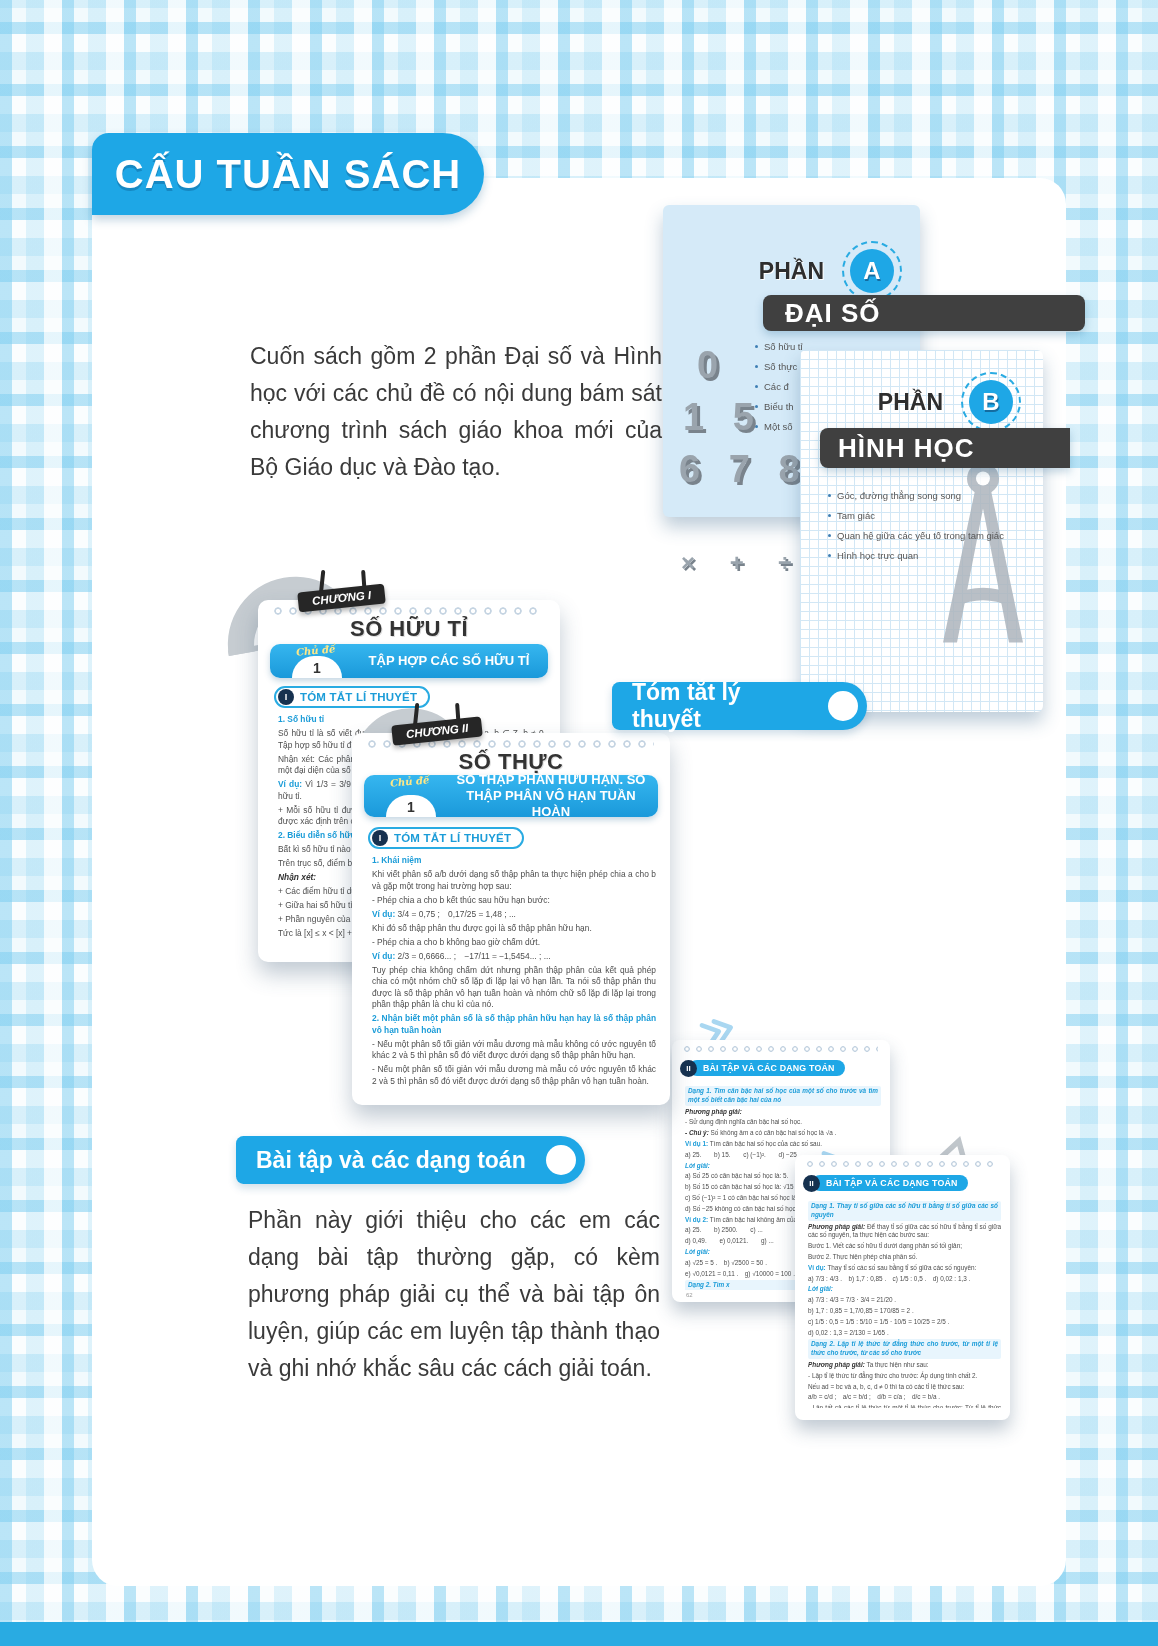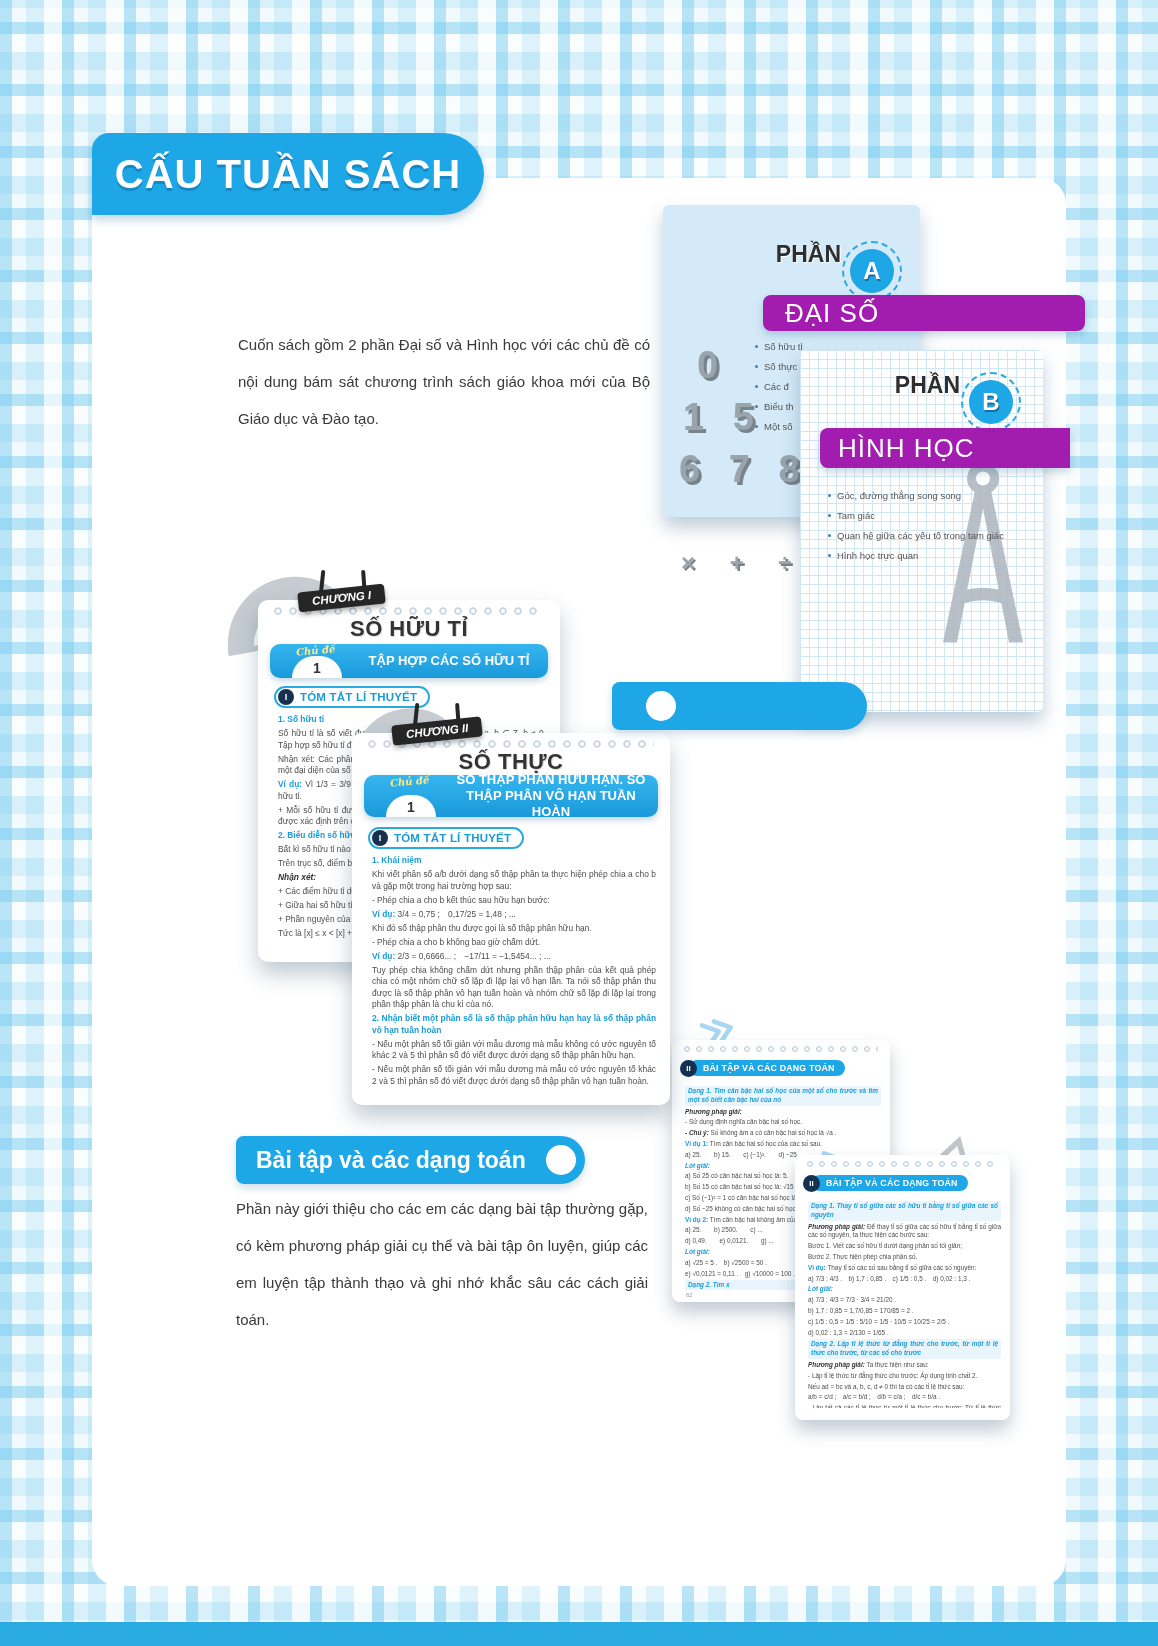--- a/index.html
+++ b/index.html
@@ -10,45 +10,45 @@
       repeating-linear-gradient(90deg, rgba(124,205,240,.50) 0 12px, rgba(255,255,255,0) 12px 26px, rgba(124,205,240,.22) 26px 44px, rgba(255,255,255,.65) 44px 62px),
       repeating-linear-gradient(0deg, rgba(124,205,240,.50) 0 12px, rgba(255,255,255,0) 12px 26px, rgba(124,205,240,.22) 26px 44px, rgba(255,255,255,.65) 44px 62px);}
   .panel{position:absolute;left:92px;top:178px;width:974px;height:1408px;background:#fff;border-radius:26px;z-index:1;}
   .bottom-band{position:absolute;left:0;right:0;bottom:0;height:24px;background:#29abe2;z-index:1;}
 
   .banner{position:absolute;left:92px;top:133px;width:392px;height:82px;background:#1ea7e6;
     border-radius:18px 44px 44px 0;display:flex;align-items:center;justify-content:center;z-index:8;
     box-shadow:0 5px 10px rgba(20,90,140,.25);}
   .banner span{color:#fff;font-size:40px;font-weight:800;letter-spacing:1px;text-shadow:0 3px 0 rgba(10,80,130,.35);}
 
-  .bodytext{position:absolute;color:#3a3a3a;font-size:15px;line-height:37px;text-align:justify;z-index:6;margin:0;}
+  .bodytext{position:absolute;color:#3a3a3a;font-size:23px;line-height:37px;text-align:justify;z-index:6;margin:12px;}
   .intro{left:238px;top:326px;width:412px;}
   .para-theory{left:612px;top:746px;width:424px;}
   .para-ex{left:236px;top:1190px;width:412px;}
 
   
   .secpill{position:absolute;height:48px;background:#1ea7e6;border-radius:8px 26px 26px 8px;display:flex;align-items:center;justify-content:space-between;padding:0 9px 0 20px;z-index:6;box-shadow:0 4px 8px rgba(20,90,140,.2);}
   .secpill .lbl{color:#fff;font-size:23px;font-weight:800;}
   .pillc{width:30px;height:30px;border-radius:50%;background:#fff;margin-left:14px;}
   .pill-theory{left:612px;top:682px;width:226px;}
   .pill-ex{left:236px;top:1136px;width:320px;}
 
   
   .cover{position:absolute;border-radius:6px;box-shadow:0 10px 18px rgba(40,90,130,.30);}
   .cover-a{left:663px;top:205px;width:257px;height:312px;background:#d5eaf8;z-index:2;}
   .cover-b{left:800px;top:350px;width:243px;height:362px;background:#fff;z-index:3;
     background-image:linear-gradient(#d2e7f5 1px,transparent 1px),linear-gradient(90deg,#d2e7f5 1px,transparent 1px);
     background-size:9px 9px;}
-  .part-row{position:absolute;display:flex;gap:1px;}
+  .part-row{position:absolute;display:flex;align-items:center;gap:18px;}
   .cover-a .part-row{top:36px;right:18px;}
   .cover-b .part-row{top:22px;right:22px;}
   .part-label{font-size:23px;font-weight:800;color:#2e2e2e;text-shadow:1px 1px 0 #fff;}
   .part-circle{width:56px;height:56px;border:2px dashed #29abe2;border-radius:50%;display:flex;align-items:center;justify-content:center;background:transparent;}
   .part-circle .inner{width:44px;height:44px;border-radius:50%;background:#1ea7e6;display:flex;align-items:center;justify-content:center;color:#fff;font-size:24px;font-weight:800;text-shadow:1px 2px 0 rgba(10,50,90,.5);}
-  .cover-banner{position:absolute;background:#a21caf;color:#fff;font-weight:400;display:flex;align-items:center;box-shadow:0 4px 8px rgba(20,90,140,.25);}
+  .cover-banner{position:absolute;background:#404040;color:#fff;font-weight:700;display:flex;align-items:center;box-shadow:0 4px 8px rgba(20,90,140,.25);}
   .cover-a .cover-banner{left:100px;top:90px;width:300px;height:36px;border-radius:8px;padding-left:22px;font-size:26px;letter-spacing:1px;}
   .cover-b .cover-banner{left:20px;top:78px;width:232px;height:40px;border-radius:8px 0 0 8px;padding-left:18px;font-size:26px;letter-spacing:1px;}
   .digits{position:absolute;left:16px;top:134px;color:#9aa4ad;z-index:1;}
   .digits .li{font-size:38px;line-height:52px;font-weight:800;letter-spacing:9px;text-shadow:3px 3px 0 #79838c;}
   .digits .li:nth-child(1){padding-left:18px;}
   .digits .li:nth-child(2){padding-left:4px;}
   .symbols{position:absolute;left:18px;top:344px;font-size:24px;font-weight:800;letter-spacing:14px;color:#9aa4ad;text-shadow:2px 2px 0 #79838c;}
   .cbullets{position:absolute;font-size:9.5px;color:#555;}
   .cover-a .cbullets{left:92px;top:136px;width:150px;}
   .cover-b .cbullets{left:28px;top:140px;width:195px;}
@@ -242,20 +242,21 @@
         <div class="ln s-p">- Phép chia a cho b không bao giờ chấm dứt.</div>
         <div class="ln s-v"><b class="lead">Ví dụ:</b> 2/3 = 0,6666... ; −17/11 = −1,5454... ; ...</div>
         <div class="ln s-p">Tuy phép chia không chấm dứt nhưng phần thập phân của kết quả phép chia có một nhóm chữ số lặp đi lặp lại vô hạn lần. Ta nói số thập phân thu được là số thập phân vô hạn tuần hoàn và nhóm chữ số lặp đi lặp lại trong phần thập phân là chu kì của nó.</div>
         <div class="ln s-h">2. Nhận biết một phân số là số thập phân hữu hạn hay là số thập phân vô hạn tuần hoàn</div>
         <div class="ln s-p">- Nếu một phân số tối giản với mẫu dương mà mẫu không có ước nguyên tố khác 2 và 5 thì phân số đó viết được dưới dạng số thập phân hữu hạn.</div>
         <div class="ln s-p">- Nếu một phân số tối giản với mẫu dương mà mẫu có ước nguyên tố khác 2 và 5 thì phân số đó viết được dưới dạng số thập phân vô hạn tuần hoàn.</div>
       </div>
   </div>
 
   <div class="secpill pill-theory">
+    <span class="lbl">Tóm tắt lý thuyết</span>
     <span class="pillc"></span>
   </div>
 
   <svg class="deco chev chev1" viewBox="0 0 46 40" fill="none" stroke="#a9d7f1" stroke-width="6" stroke-linecap="round" stroke-linejoin="round">
     <polyline points="6,34 24,20 6,6"></polyline>
       <polyline points="22,34 40,20 22,6"></polyline>
   </svg>
   <svg class="deco chev chev2" viewBox="0 0 46 40" fill="none" stroke="#a9d7f1" stroke-width="6" stroke-linecap="round" stroke-linejoin="round">
     <polyline points="6,34 24,20 6,6"></polyline>
       <polyline points="22,34 40,20 22,6"></polyline>

